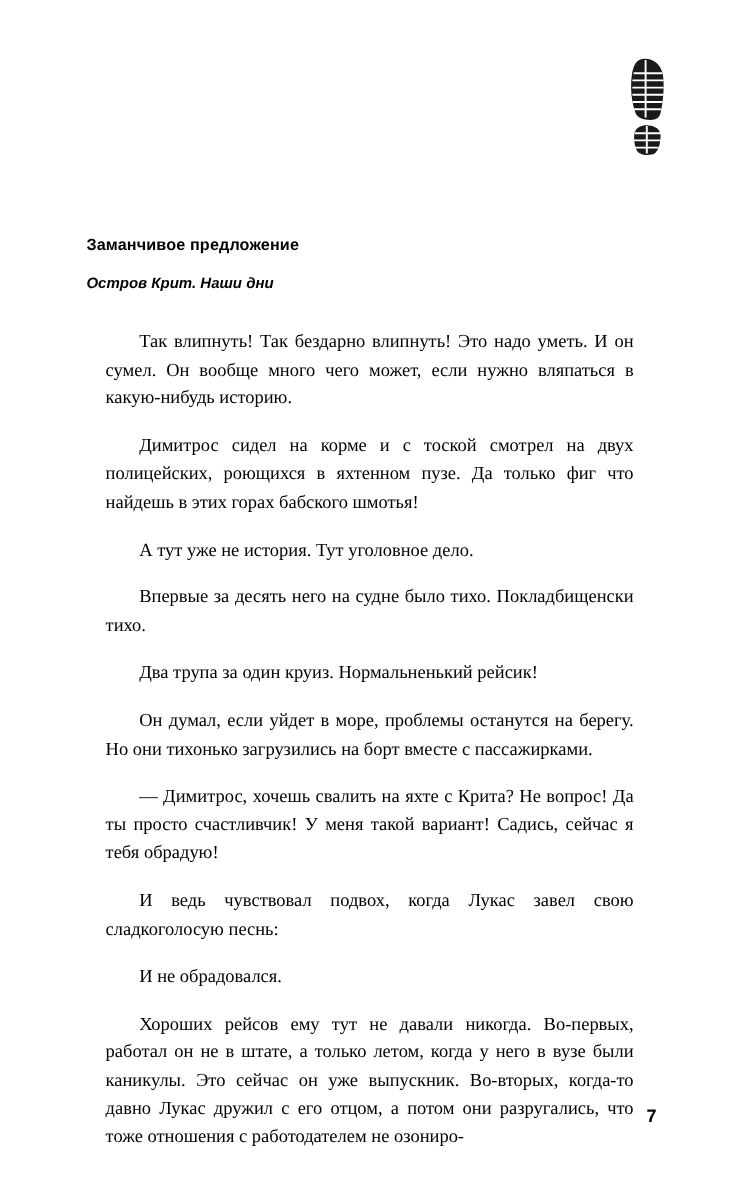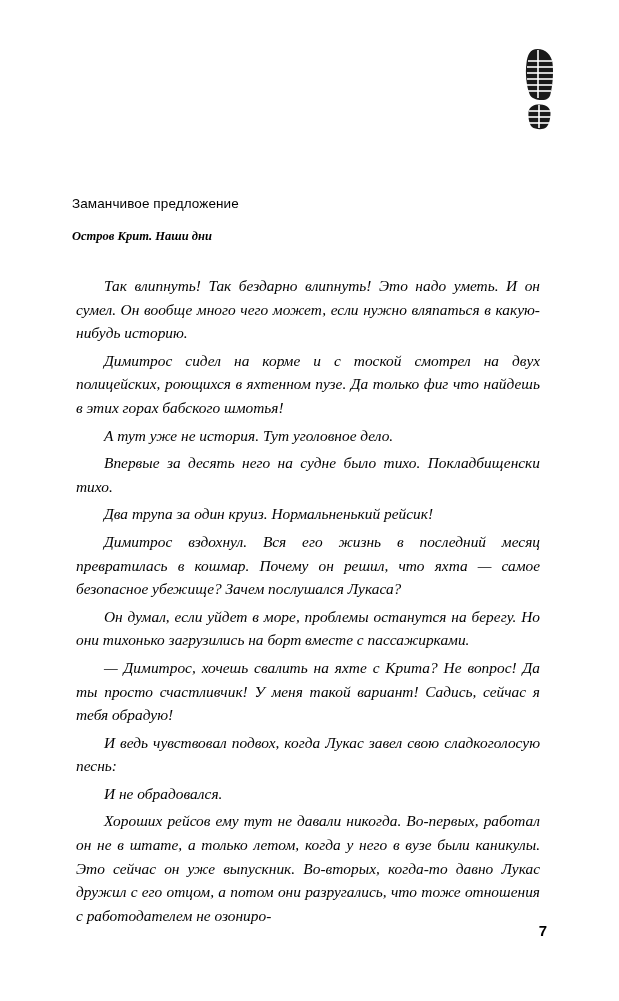--- a/index.html
+++ b/index.html
@@ -28,42 +28,41 @@
     height: 82px;
   }
   .content {
     position: absolute;
     left: 72px;
     top: 196px;
     width: 472px;
   }
   .chapter-title {
     font-family: "Liberation Sans", sans-serif;
-    font-weight: normal;
+    font-weight: bold;
     font-size: 13.5px;
     letter-spacing: 0.1px;
     margin: 0 0 18px 0;
     color: #000;
   }
   .chapter-subtitle {
-    font-family: Liberation Serif, serif;
+    font-family: Liberation Sans, sans-serif;
     font-weight: bold;
     font-style: italic;
     font-size: 12.5px;
     margin: 0 0 30px 0;
     color: #000;
   }
   .body-text p {
-    margin: 4px;
+    margin: 16px;
     text-indent: 28px;
     text-align: justify;
     font-size: 15.4px;
     line-height: 23.6px;
     hyphens: manual;
-    font-style: italic;
   }
   .page-number {
     position: absolute;
     right: 72px;
     bottom: 62px;
     font-family: "Liberation Sans", sans-serif;
     font-weight: bold;
     font-size: 15px;
   }
 </style>
@@ -96,21 +95,20 @@
 
   <div class="content">
     <h1 class="chapter-title">Заманчивое предложение</h1>
     <h2 class="chapter-subtitle">Остров Крит. Наши дни</h2>
     <div class="body-text">
       <p>Так влипнуть! Так бездарно влипнуть! Это надо уметь. И он сумел. Он вообще много чего может, если нужно вляпаться в какую-нибудь историю.</p>
       <p>Димитрос сидел на корме и с тоской смотрел на двух полицейских, роющихся в яхтенном пузе. Да только фиг что найдешь в этих горах бабского шмотья!</p>
       <p>А тут уже не история. Тут уголовное дело.</p>
       <p>Впервые за десять него на судне было тихо. Покладбищенски тихо.</p>
       <p>Два трупа за один круиз. Нормальненький рейсик!</p>
-      <p>Димитрос вздохнул. Вся его жизнь в последний месяц превратилась в кошмар. Почему он решил, что яхта — самое безопасное убежище? Зачем послушался Лукаса?</p>
       <p>Он думал, если уйдет в море, проблемы останутся на берегу. Но они тихонько загрузились на борт вместе с пассажирками.</p>
       <p>— Димитрос, хочешь свалить на яхте с Крита? Не вопрос! Да ты просто счастливчик! У меня такой вариант! Садись, сейчас я тебя обрадую!</p>
       <p>И ведь чувствовал подвох, когда Лукас завел свою сладкоголосую песнь:</p>
       <p>И не обрадовался.</p>
       <p>Хороших рейсов ему тут не давали никогда. Во-первых, работал он не в штате, а только летом, когда у него в вузе были каникулы. Это сейчас он уже выпускник. Во-вторых, когда-то давно Лукас дружил с его отцом, а потом они разругались, что тоже отношения с работодателем не озониро-</p>
     </div>
   </div>
 
   <div class="page-number">7</div>
 </div>

